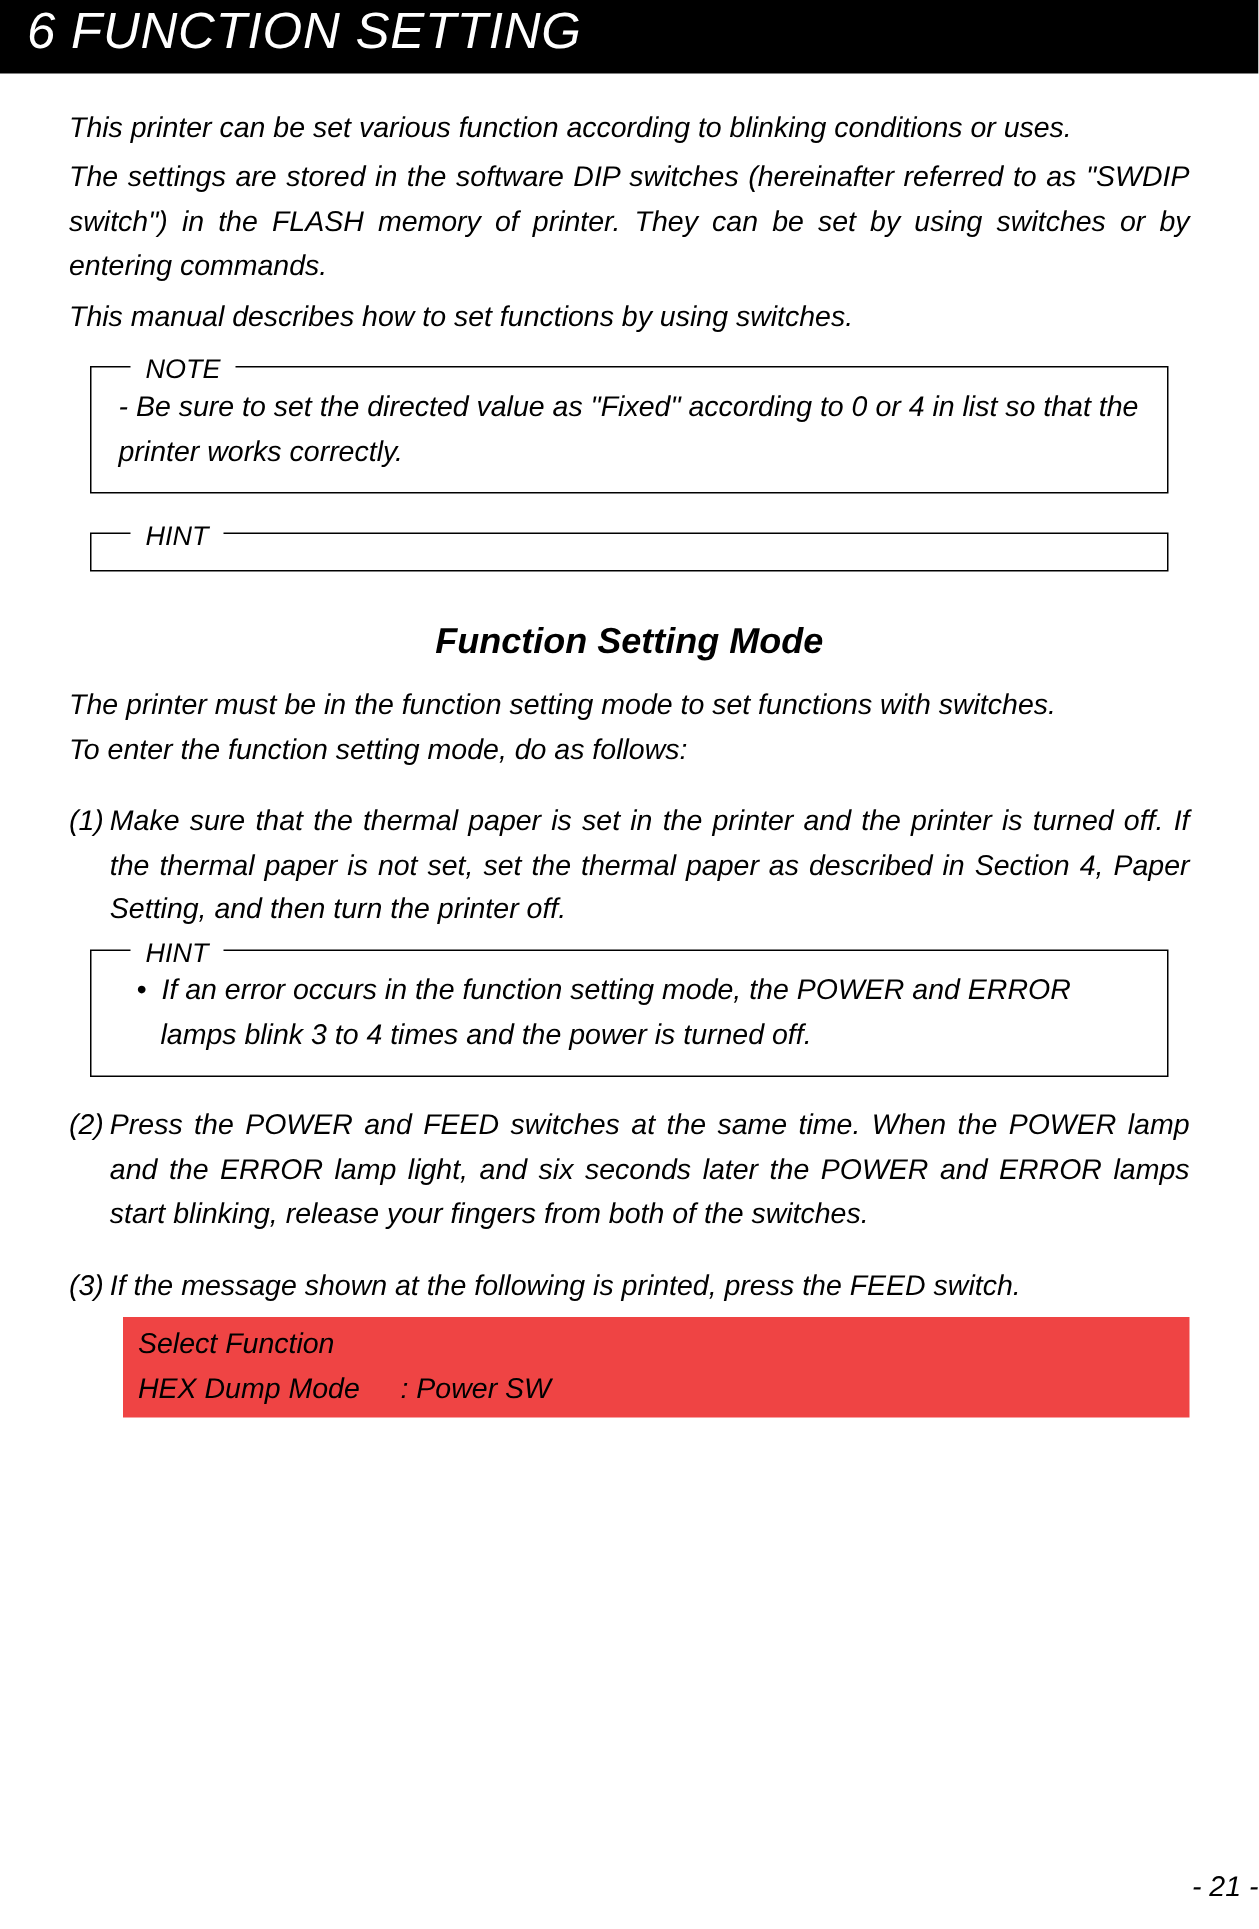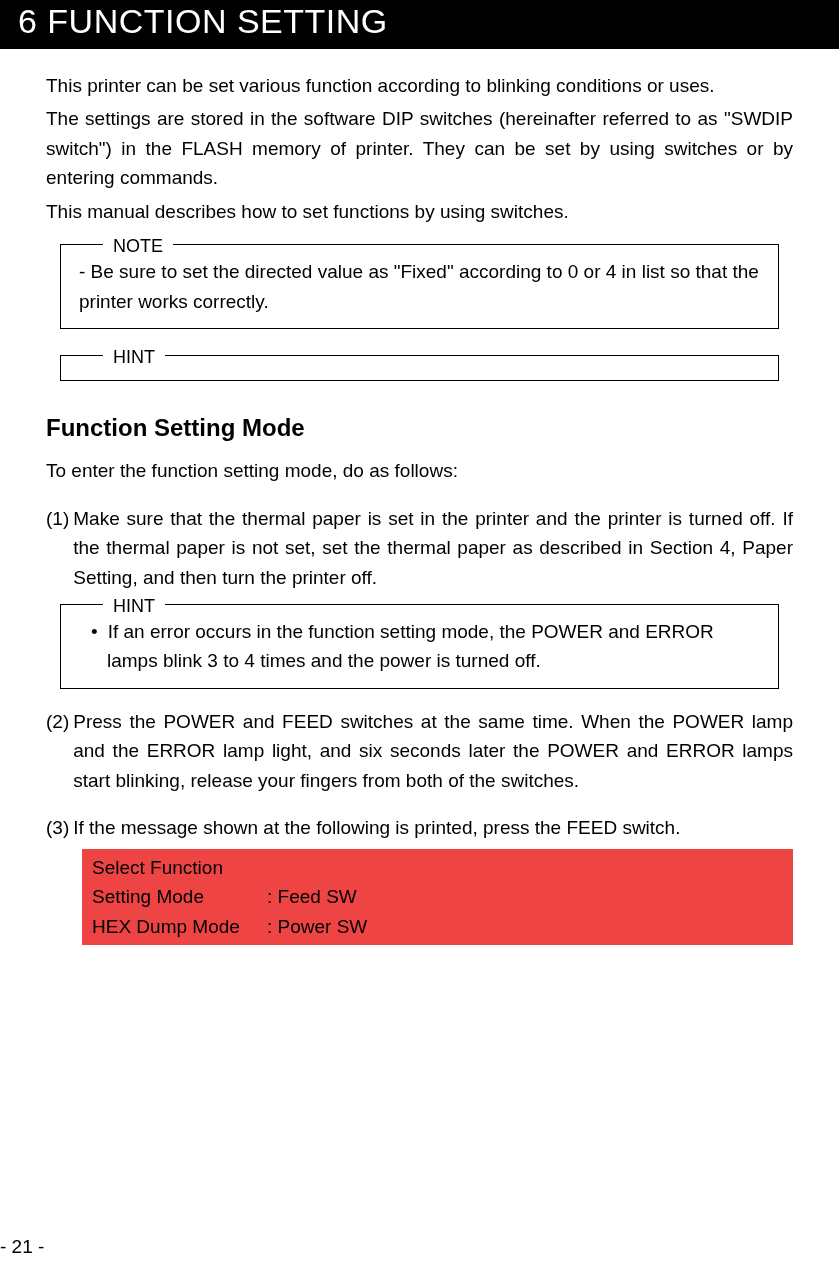--- a/index.html
+++ b/index.html
@@ -1,18 +1,19 @@
 <!DOCTYPE html>
 <html><head>
   <meta charset="utf-8">
   <style>
     * {
       margin: 0;
       padding: 0;
       box-sizing: border-box;
+      font-style: italic;
     }
     body {
       width: 839px;
       height: 1286px;
       background: #fff;
       font-family: Arial, Helvetica, sans-serif;
       color: #000;
       padding: 0;
       position: relative;
     }
@@ -42,21 +43,21 @@
     }
     .callout-box {
       position: relative;
       border: 1px solid #000;
       margin: 18px 14px 0 14px;
       padding: 12px 18px 12px 18px;
     }
     .callout-label {
       position: absolute;
       top: -12px;
-      left: 42px;
+      left: 26px;
       background: #fff;
       padding: 0 10px;
       font-size: 18px;
     }
     .callout-box ul {
       list-style: none;
       padding-left: 0;
     }
     .callout-box li {
       padding-left: 28px;
@@ -67,20 +68,21 @@
       content: "•";
       padding-right: 10px;
     }
     .callout-box .note-text {
       text-align: left;
     }
     .section-title {
       font-size: 24px;
       font-weight: bold;
       margin: 28px 0 10px 0;
+      text-align: center;
     }
     .section-intro {
       margin-bottom: 18px;
     }
     .numbered-item {
       display: flex;
       margin-bottom: 10px;
     }
     .num-label {
       flex: 0 0 auto;
@@ -115,23 +117,23 @@
       line-height: 1.55;
     }
     .printout-row {
       display: flex;
     }
     .printout-col1 {
       width: 175px;
     }
     .page-number {
       position: absolute;
-      bottom: 28px;
+      bottom: 16px;
       width: 100%;
-      text-align: left;
+      text-align: right;
       font-size: 19px;
     }
   </style>
 </head>
 <body>
 
 <div class="section-header">6  FUNCTION SETTING</div>
 
 <div class="content">
 
@@ -144,20 +146,21 @@
     <div class="note-text">- Be sure to set the directed value as "Fixed" according to 0 or 4 in list so that the printer works correctly.</div>
   </div>
 
   <div class="callout-box" style="margin-top:26px;">
     <div class="callout-label">HINT</div>
   </div>
 
   <h2 class="section-title"> Function Setting Mode</h2>
 
   <div class="section-intro">
+    <div>The printer must be in the function setting mode to set functions with switches.</div>
     <div>To enter the function setting mode, do as follows:</div>
   </div>
 
   <div class="numbered-item">
     <div class="num-label">(1)</div>
     <div class="num-body">Make sure that the thermal paper is set in the printer and the printer is turned off.  If the thermal paper is not set, set the thermal paper as described in Section 4, Paper Setting, and then turn the printer off.</div>
   </div>
 
   <div class="hint-box2">
     <div class="callout-label">HINT</div>
@@ -172,24 +175,20 @@
   </div>
 
   <div class="numbered-item" style="margin-bottom:0;">
     <div class="num-label">(3)</div>
     <div class="num-body" style="text-align:left;">If the message shown at the following is printed, press the FEED switch.</div>
   </div>
 
   <div class="printout-box">
     <div>Select Function</div>
     <div class="printout-row">
-      <div class="printout-col1">Setting Mode</div>
-      <div>: Feed SW</div>
-    </div>
-    <div class="printout-row">
       <div class="printout-col1">HEX Dump Mode</div>
       <div>: Power SW</div>
     </div>
   </div>
 
 </div>
 
 <div class="page-number">- 21 -</div>
 
 </body></html>

